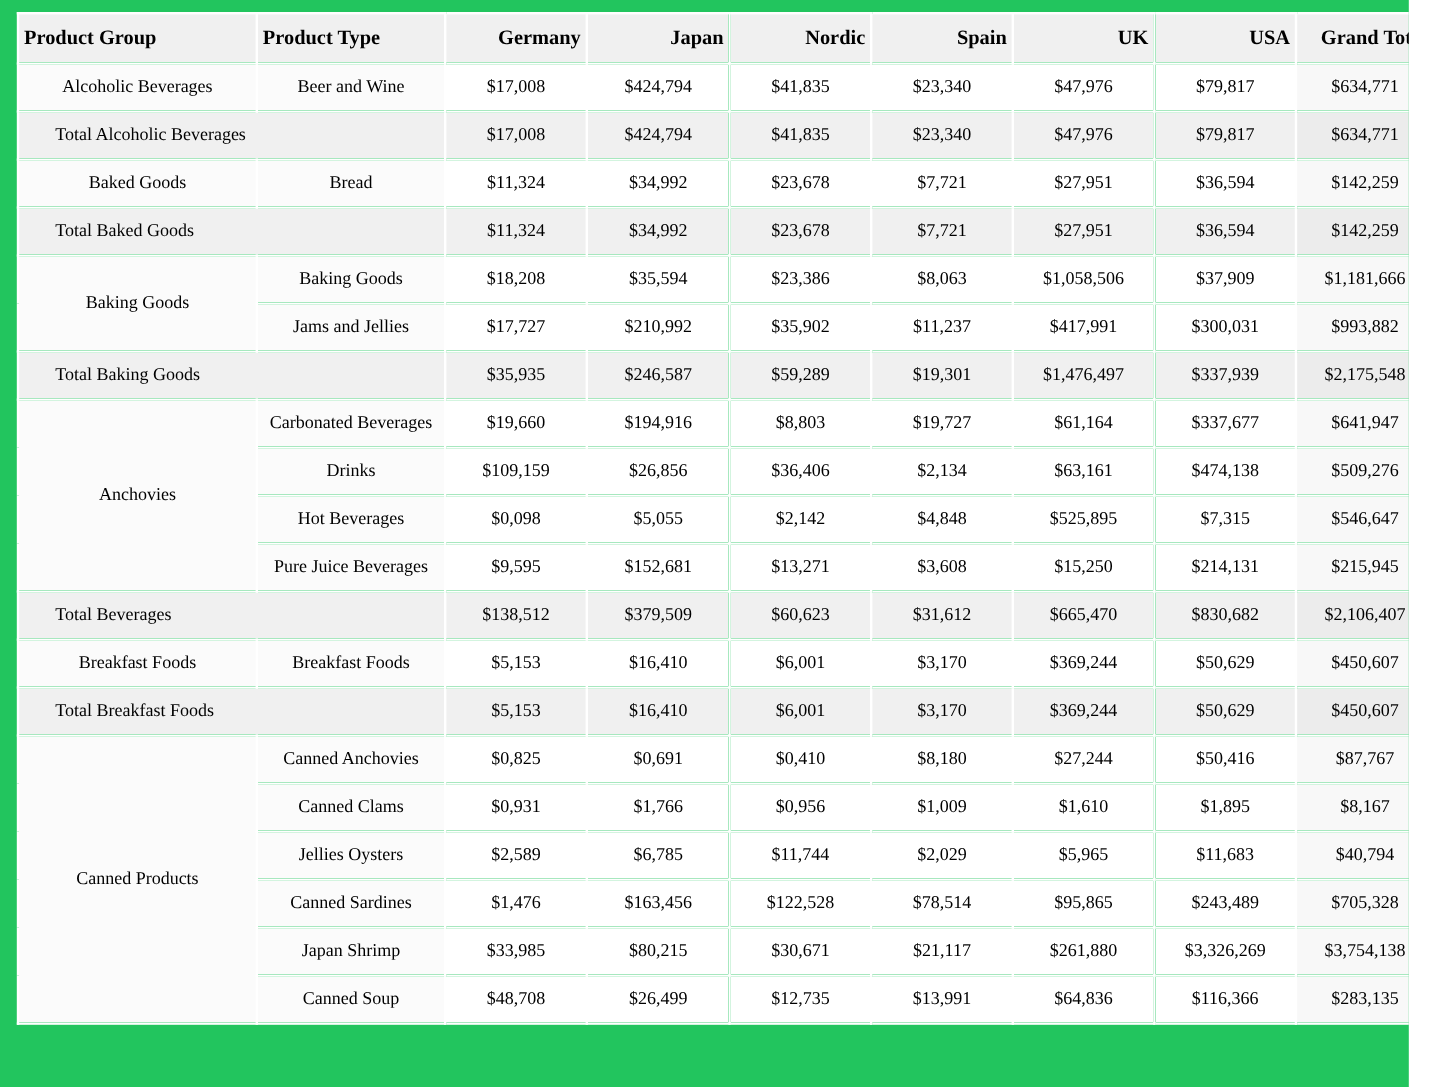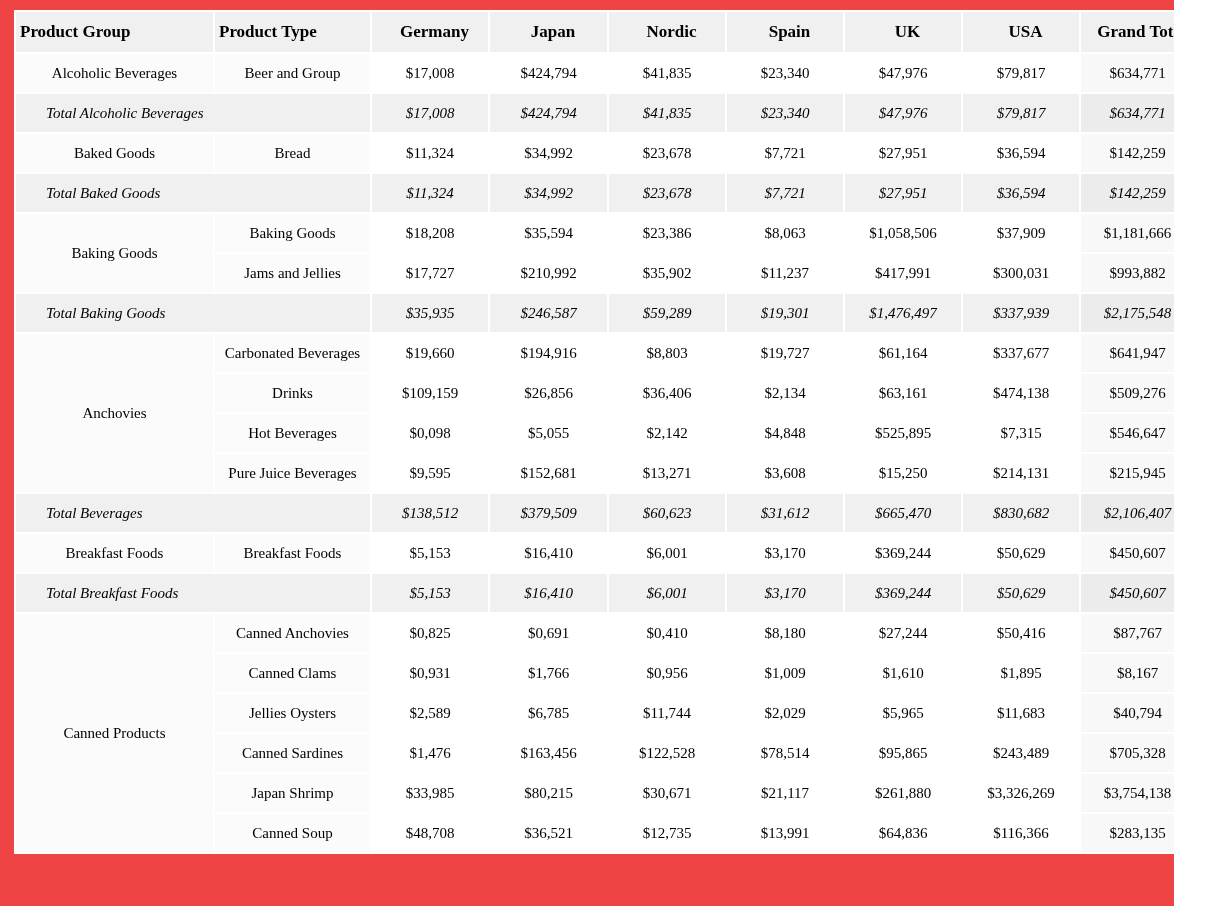--- a/index.html
+++ b/index.html
@@ -7,21 +7,21 @@
     padding: 0;
     background: #ffffff;
     font-family: "Liberation Serif", "DejaVu Serif", serif;
     color: #000;
   }
   .page {
     position: relative;
     width: 1174px;
     height: 906px;
     overflow: hidden;
-    background: #ef4444;
+    background: #22c55e;
   }
   table.pivot {
     position: absolute;
     left: 14px;
     top: 10px;
     width: 1180px;
     border-collapse: collapse;
     table-layout: fixed;
     font-size: 15px;
   }
@@ -31,21 +31,21 @@
     padding: 0 4px;
     overflow: hidden;
     white-space: nowrap;
   }
   
   table.pivot thead th {
     background: #f0f0f0;
     font-weight: bold;
     font-size: 17px;
     height: 40px;
-    text-align: center;
+    text-align: right;
     padding-left: 13px;
   }
   table.pivot thead th.left {
     text-align: left;
     padding-left: 4px;
   }
   
   table.pivot tbody td {
     height: 38px;
     text-align: center;
@@ -54,21 +54,20 @@
   td.group-cell, td.type-cell {
     text-align: center;
     background: #fbfbfb !important;
     vertical-align: middle;
   }
   td.grand-col {
     background: #f8f8f8 !important;
   }
   tr.total-row td {
     background: #f0f0f0 !important;
-    font-style: italic;
   }
   tr.total-row td.grand-col {
     background: #ececec !important;
   }
   td.total-label {
     text-align: left !important;
     padding-left: 30px !important;
   }
 </style>
 </head>
@@ -96,21 +95,21 @@
           <th>Nordic</th>
           <th>Spain</th>
           <th>UK</th>
           <th>USA</th>
           <th>Grand Total</th>
         </tr>
     </thead>
     <tbody>
         <tr>
           <td class="group-cell" rowspan="1">Alcoholic Beverages</td>
-          <td class="type-cell">Beer and Group</td>
+          <td class="type-cell">Beer and Wine</td>
           <td>$17,008</td>
           <td>$424,794</td>
           <td>$41,835</td>
           <td>$23,340</td>
           <td>$47,976</td>
           <td>$79,817</td>
           <td class="grand-col">$634,771</td>
         </tr>
         <tr class="total-row">
           <td class="total-label" colspan="2">Total Alcoholic Beverages</td>
@@ -293,21 +292,21 @@
           <td>$80,215</td>
           <td>$30,671</td>
           <td>$21,117</td>
           <td>$261,880</td>
           <td>$3,326,269</td>
           <td class="grand-col">$3,754,138</td>
         </tr>
         <tr>
           <td class="type-cell">Canned Soup</td>
           <td>$48,708</td>
-          <td>$36,521</td>
+          <td>$26,499</td>
           <td>$12,735</td>
           <td>$13,991</td>
           <td>$64,836</td>
           <td>$116,366</td>
           <td class="grand-col">$283,135</td>
         </tr>
       </tbody>
   </table>
 </div>
 

